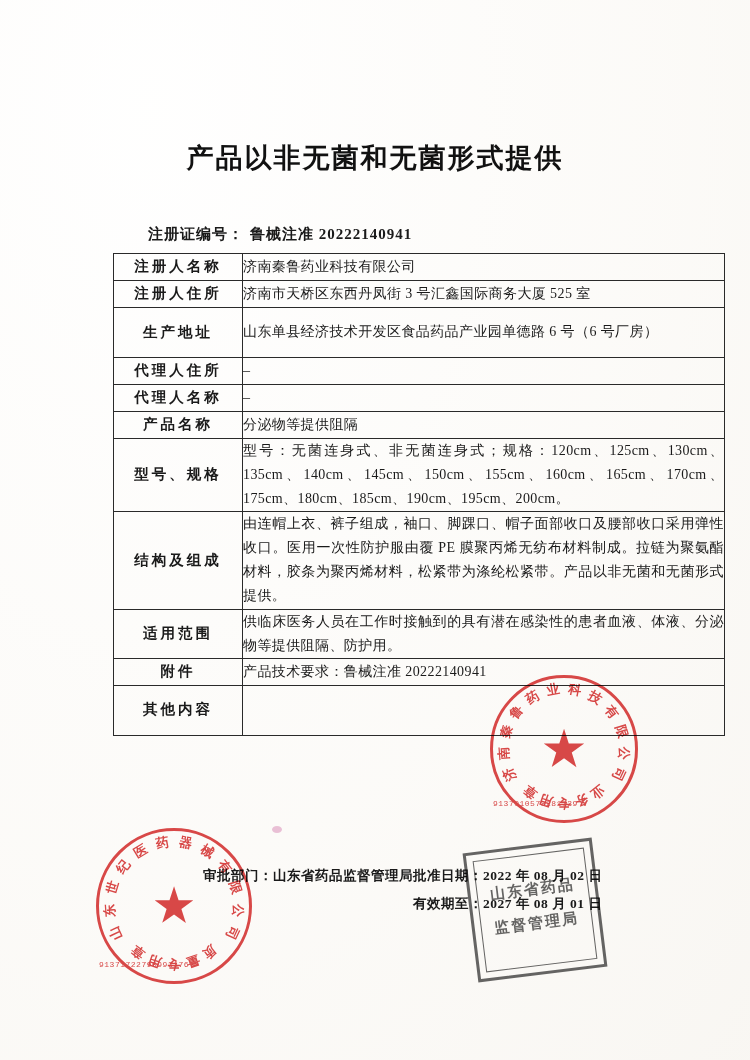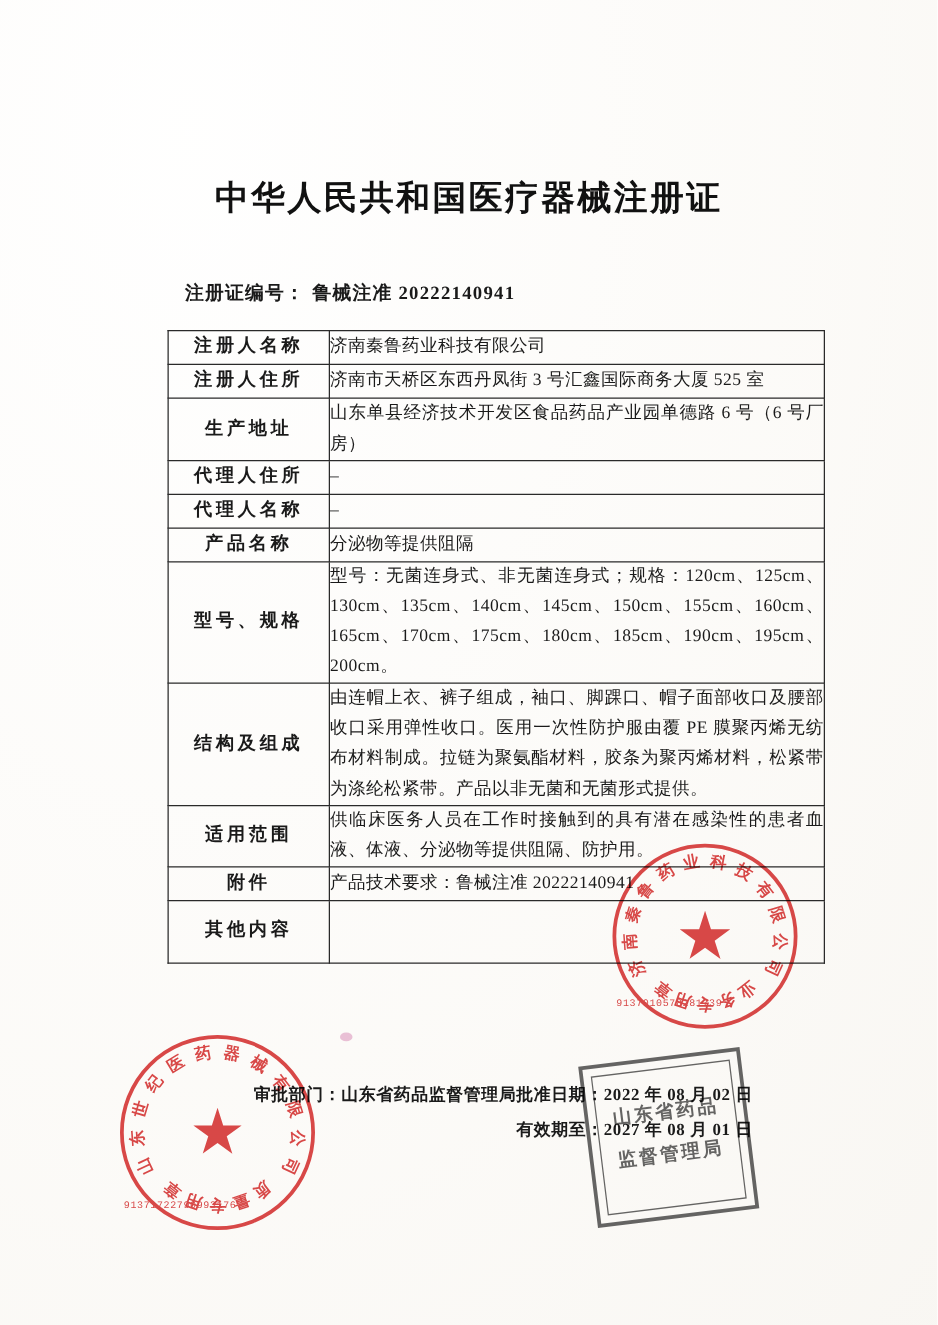--- a/index.html
+++ b/index.html
@@ -46,26 +46,25 @@
     left: 148px;
     font-size: 15px;
     font-weight: bold;
     letter-spacing: 1px;
   }
   .reg-line .reg-label { margin-right: 6px; }
   .reg-line .reg-value { font-weight: bold; }
 
   table.main {
     position: absolute;
-    top: 264px;
+    top: 253px;
     left: 113px;
-    width: 526px;
+    width: 612px;
     border-collapse: collapse;
     table-layout: fixed;
-    margin-left: 21px;
   }
   table.main td {
     border: 1px solid #2a2a2a;
     padding: 0;
     vertical-align: middle;
   }
   td.label {
     width: 128px;
     text-align: center;
     font-size: 14.5px;
@@ -191,21 +190,21 @@
     border-radius: 50%;
     pointer-events: none;
   }
 </style>
 </head>
 <body>
 
 <div class="page">
   <div class="paper-tint"></div>
 
-  <div class="doc-title">中华人民共和国医疗器械注册证</div>
+  <div class="doc-title">产品以非无菌和无菌形式提供</div>
 
   <div class="reg-line">
     <span class="reg-label">注册证编号：</span><span class="reg-value">鲁械注准 20222140941</span>
   </div>
 
   <table class="main">
     <tbody>
         <tr class="row-h1">
       <td class="label">注册人名称</td>
       <td class="value">济南秦鲁药业科技有限公司</td>

